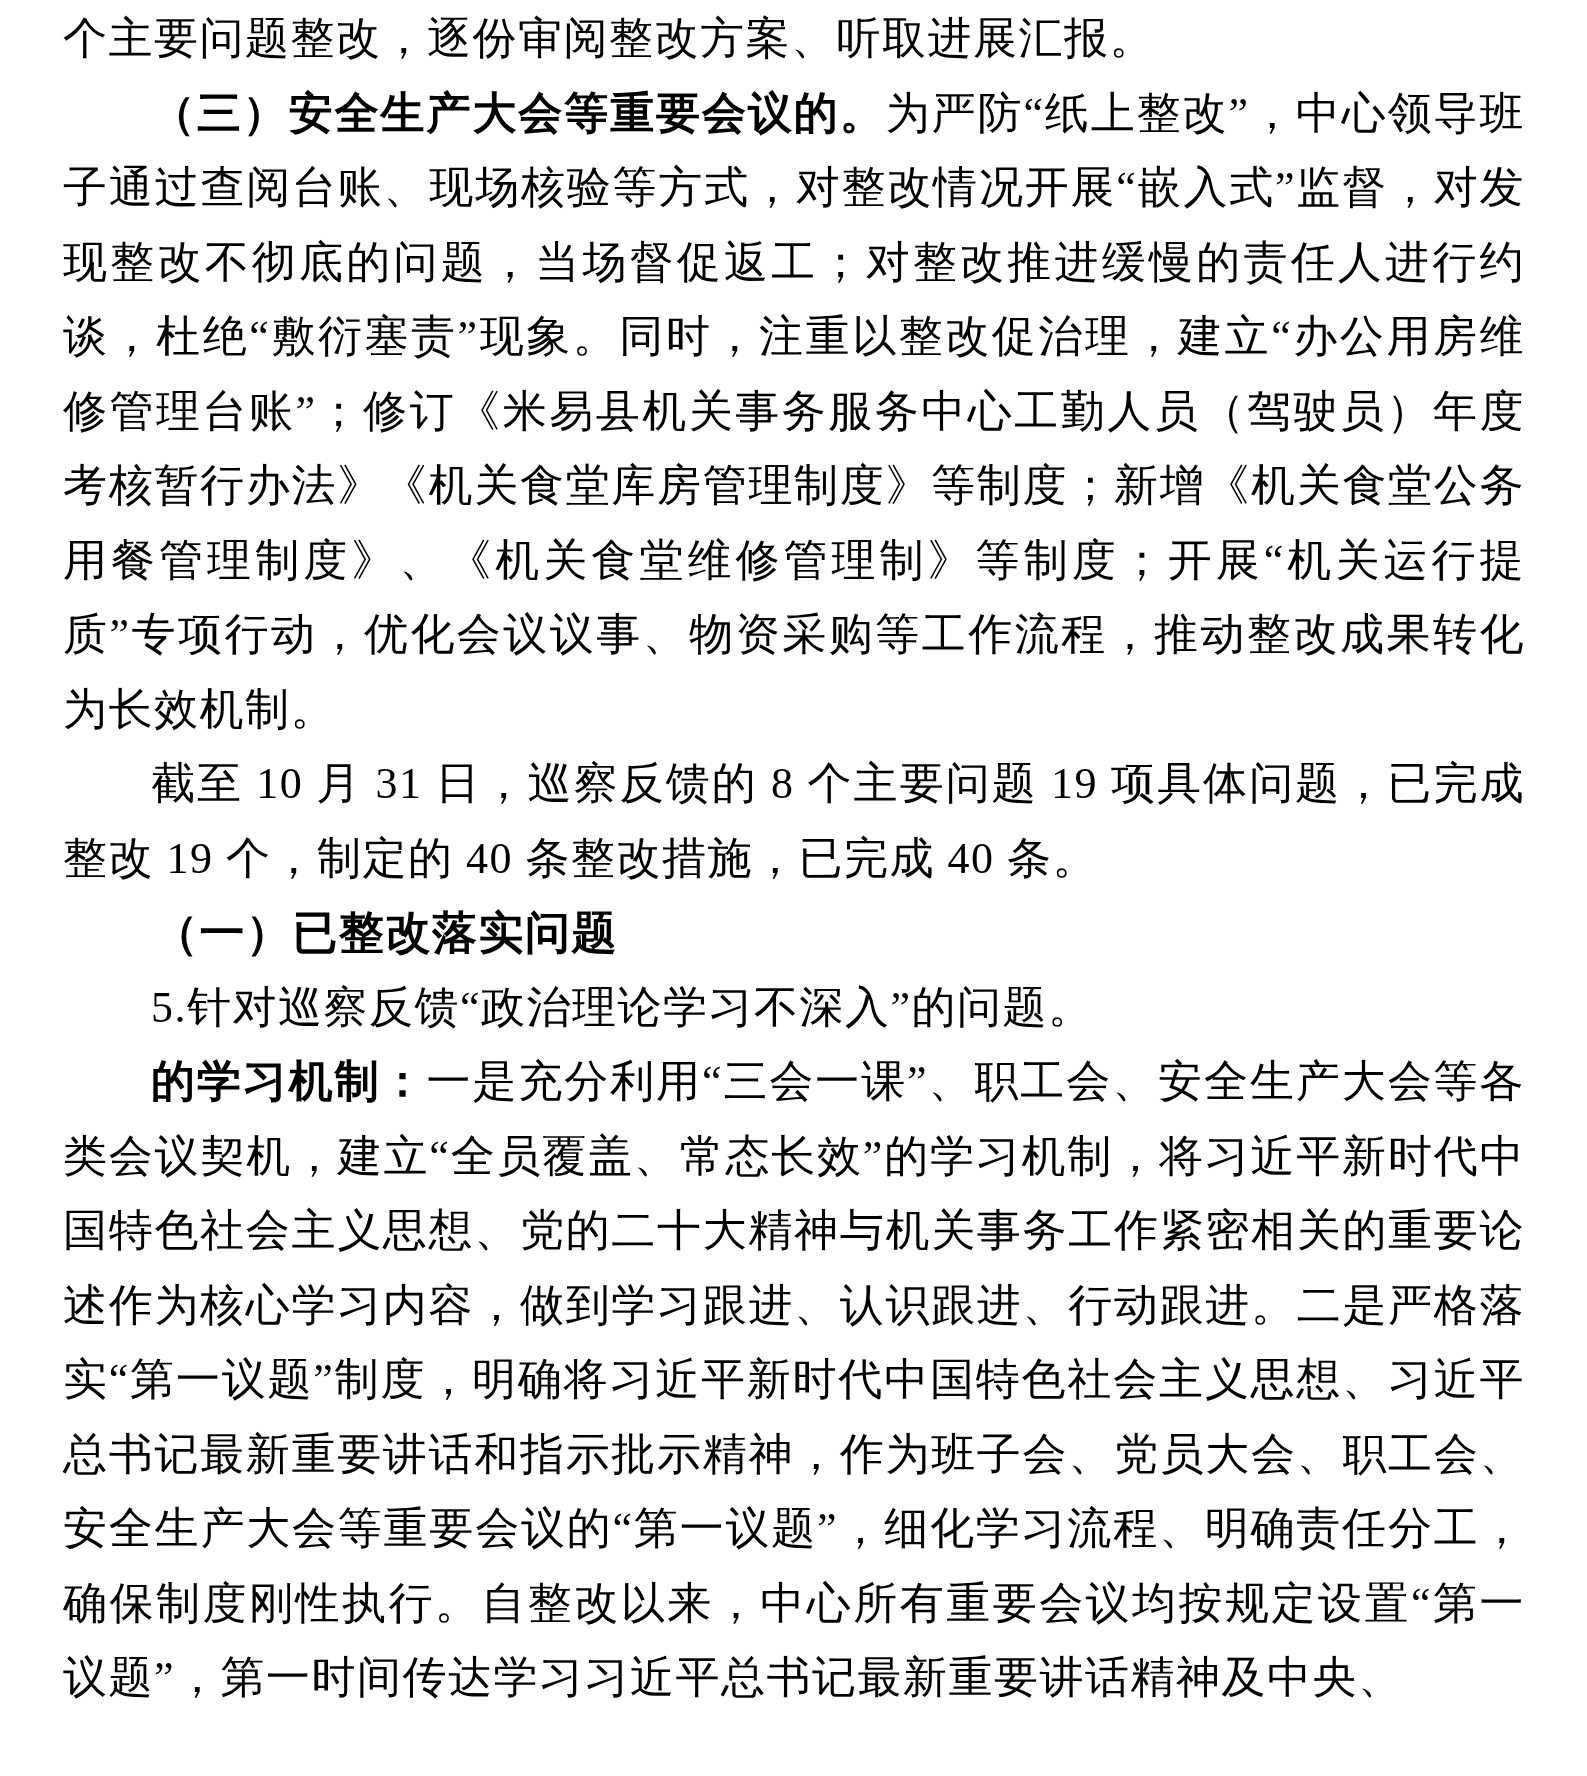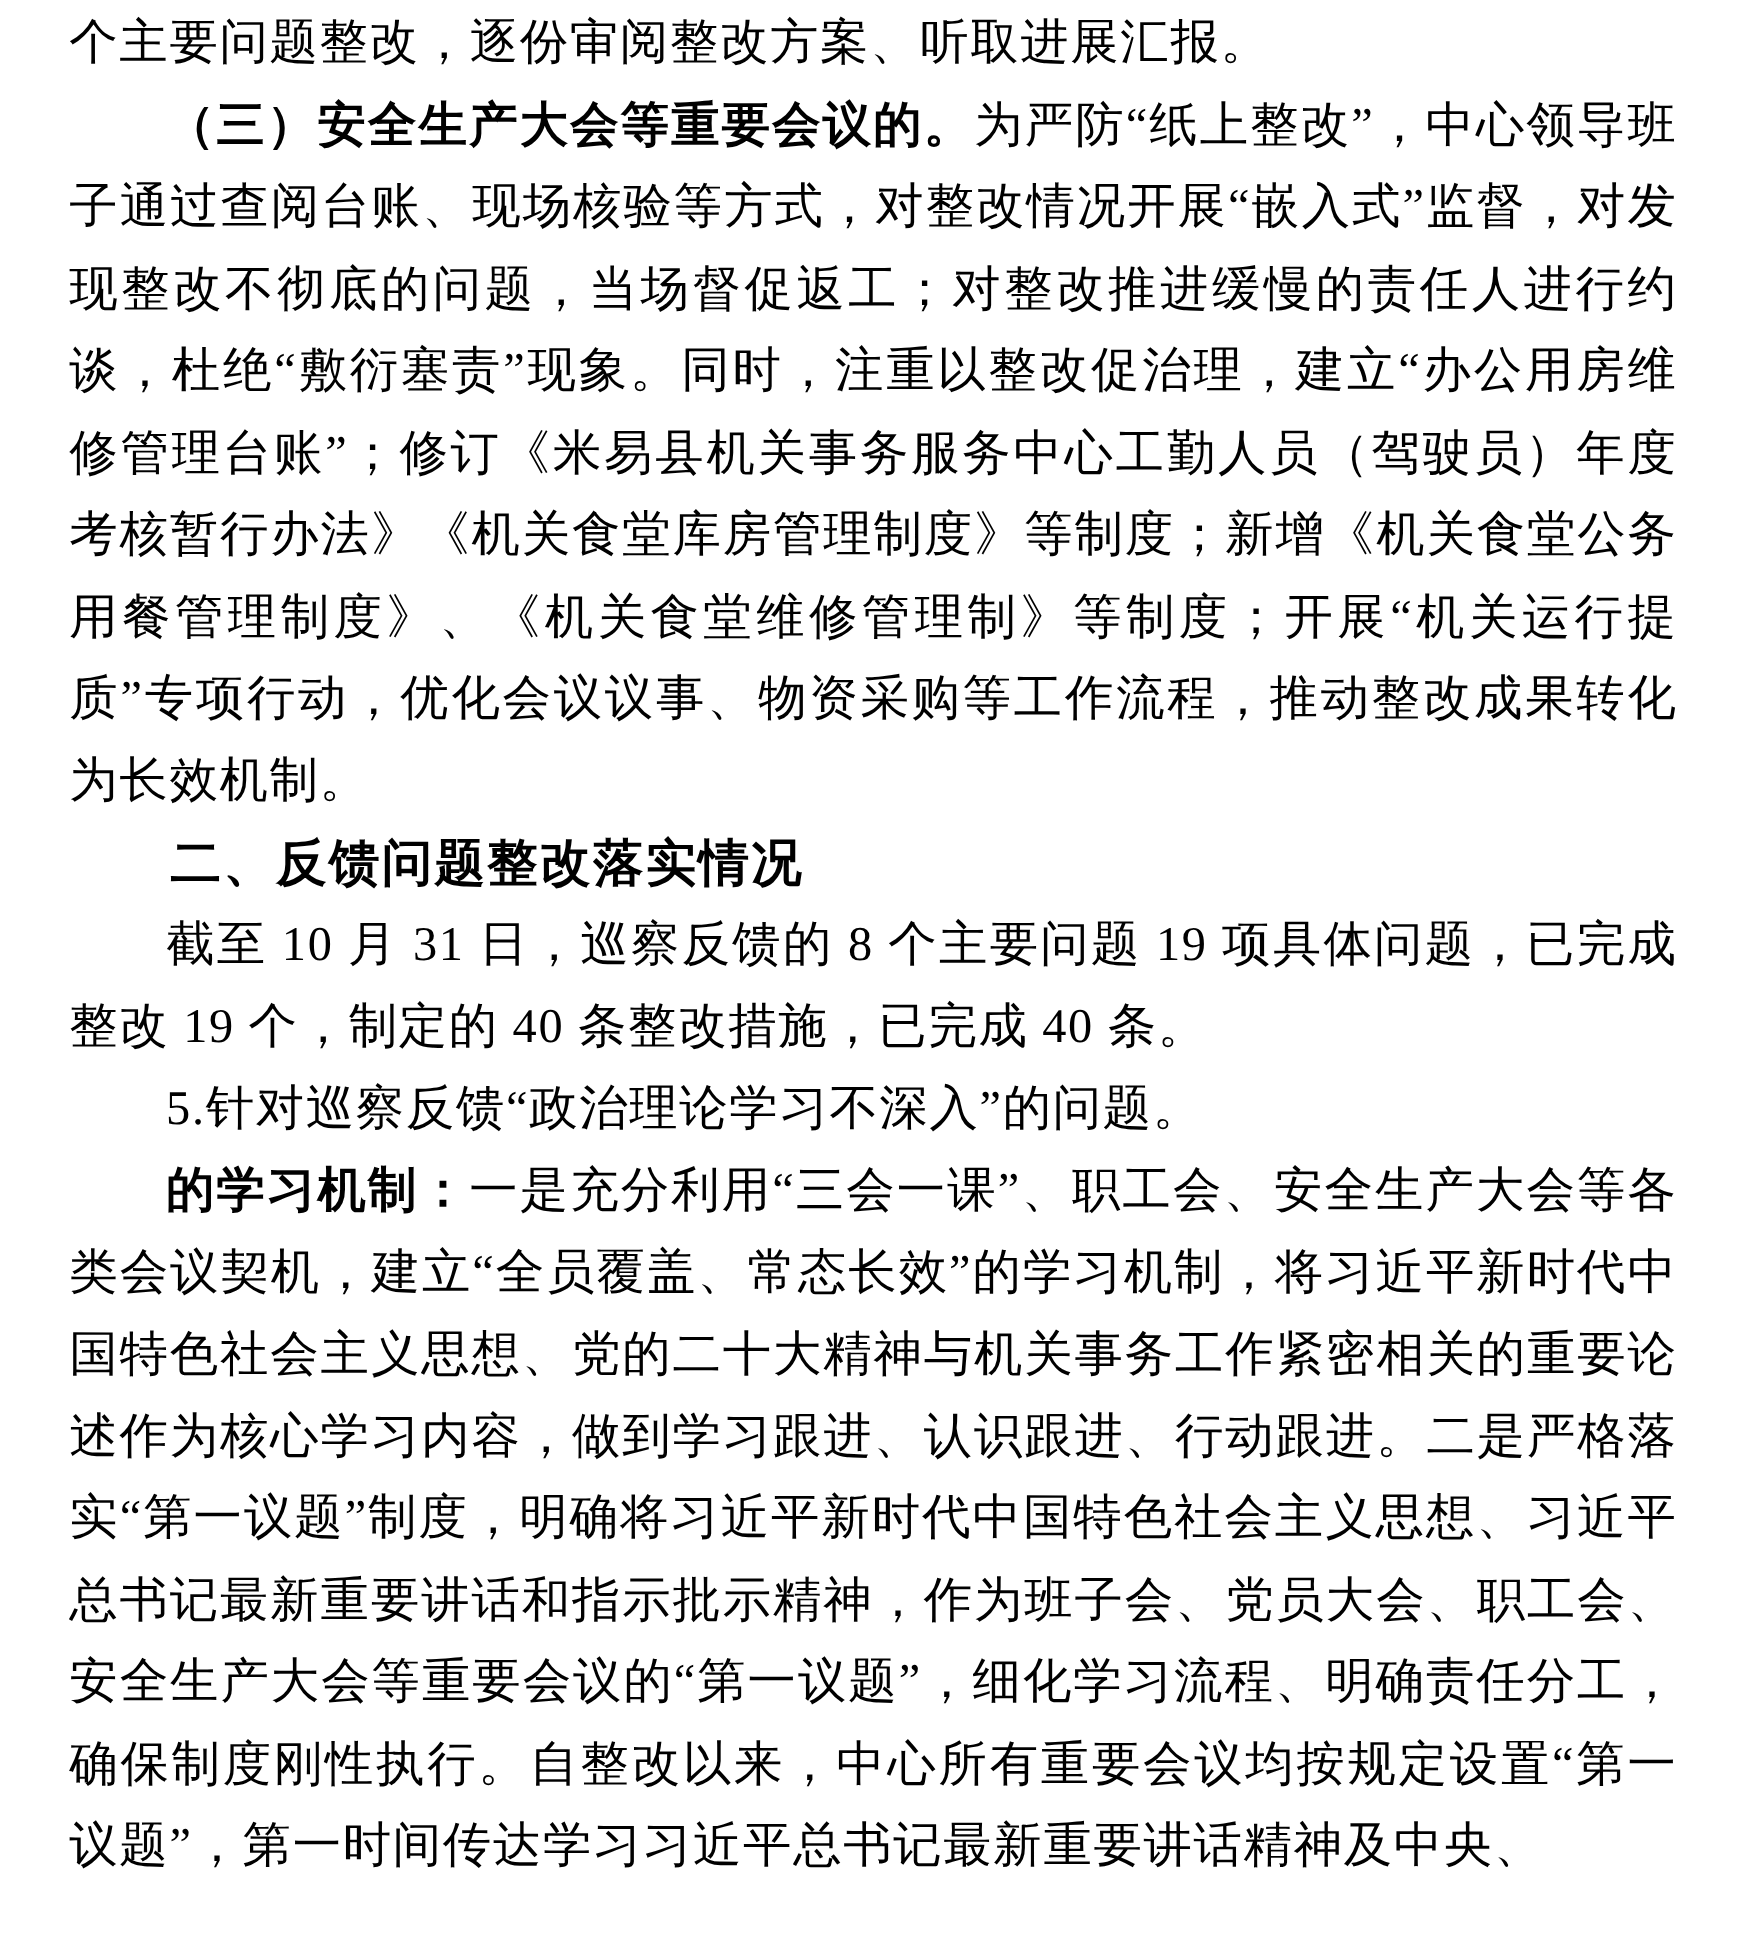--- a/index.html
+++ b/index.html
@@ -49,28 +49,28 @@
 <div class="page">
 
   <p class="no-indent">
     <span>个主要问题整改，逐份审阅整改方案、听取进展汇报。</span>
   </p>
 
   <p>
     <span class="lead-bold">（三）安全生产大会等重要会议的。</span><span>为严防“纸上整改”，中心领导班子通过查阅台账、现场核验等方式，对整改情况开展“嵌入式”监督，对发现整改不彻底的问题，当场督促返工；对整改推进缓慢的责任人进行约谈，杜绝“敷衍塞责”现象。同时，注重以整改促治理，建立“办公用房维修管理台账”；修订《米易县机关事务服务中心工勤人员（驾驶员）年度考核暂行办法》《机关食堂库房管理制度》等制度；新增《机关食堂公务用餐管理制度》、《机关食堂维修管理制》等制度；开展“机关运行提质”专项行动，优化会议议事、物资采购等工作流程，推动整改成果转化为长效机制。</span>
   </p>
 
-  <p class="heading-sans">
-    <span>二、反馈问题整改落实情况</span>
-  </p>
 
   <p>
     <span>截至 10 月 31 日，巡察反馈的 8 个主要问题 19 项具体问题，已完成整改 19 个，制定的 40 条整改措施，已完成 40 条。</span>
   </p>
 
+  <p class="heading-serif">
+    <span>（一）已整改落实问题</span>
+  </p>
 
   <p>
     <span>5.针对巡察反馈“政治理论学习不深入”的问题。</span>
   </p>
 
   <p>
     <span class="lead-bold">的学习机制：</span><span>一是充分利用“三会一课”、职工会、安全生产大会等各类会议契机，建立“全员覆盖、常态长效”的学习机制，将习近平新时代中国特色社会主义思想、党的二十大精神与机关事务工作紧密相关的重要论述作为核心学习内容，做到学习跟进、认识跟进、行动跟进。二是严格落实“第一议题”制度，明确将习近平新时代中国特色社会主义思想、习近平总书记最新重要讲话和指示批示精神，作为班子会、党员大会、职工会、安全生产大会等重要会议的“第一议题”，细化学习流程、明确责任分工，确保制度刚性执行。自整改以来，中心所有重要会议均按规定设置“第一议题”，第一时间传达学习习近平总书记最新重要讲话精神及中央、</span>
   </p>
 
 </div>

